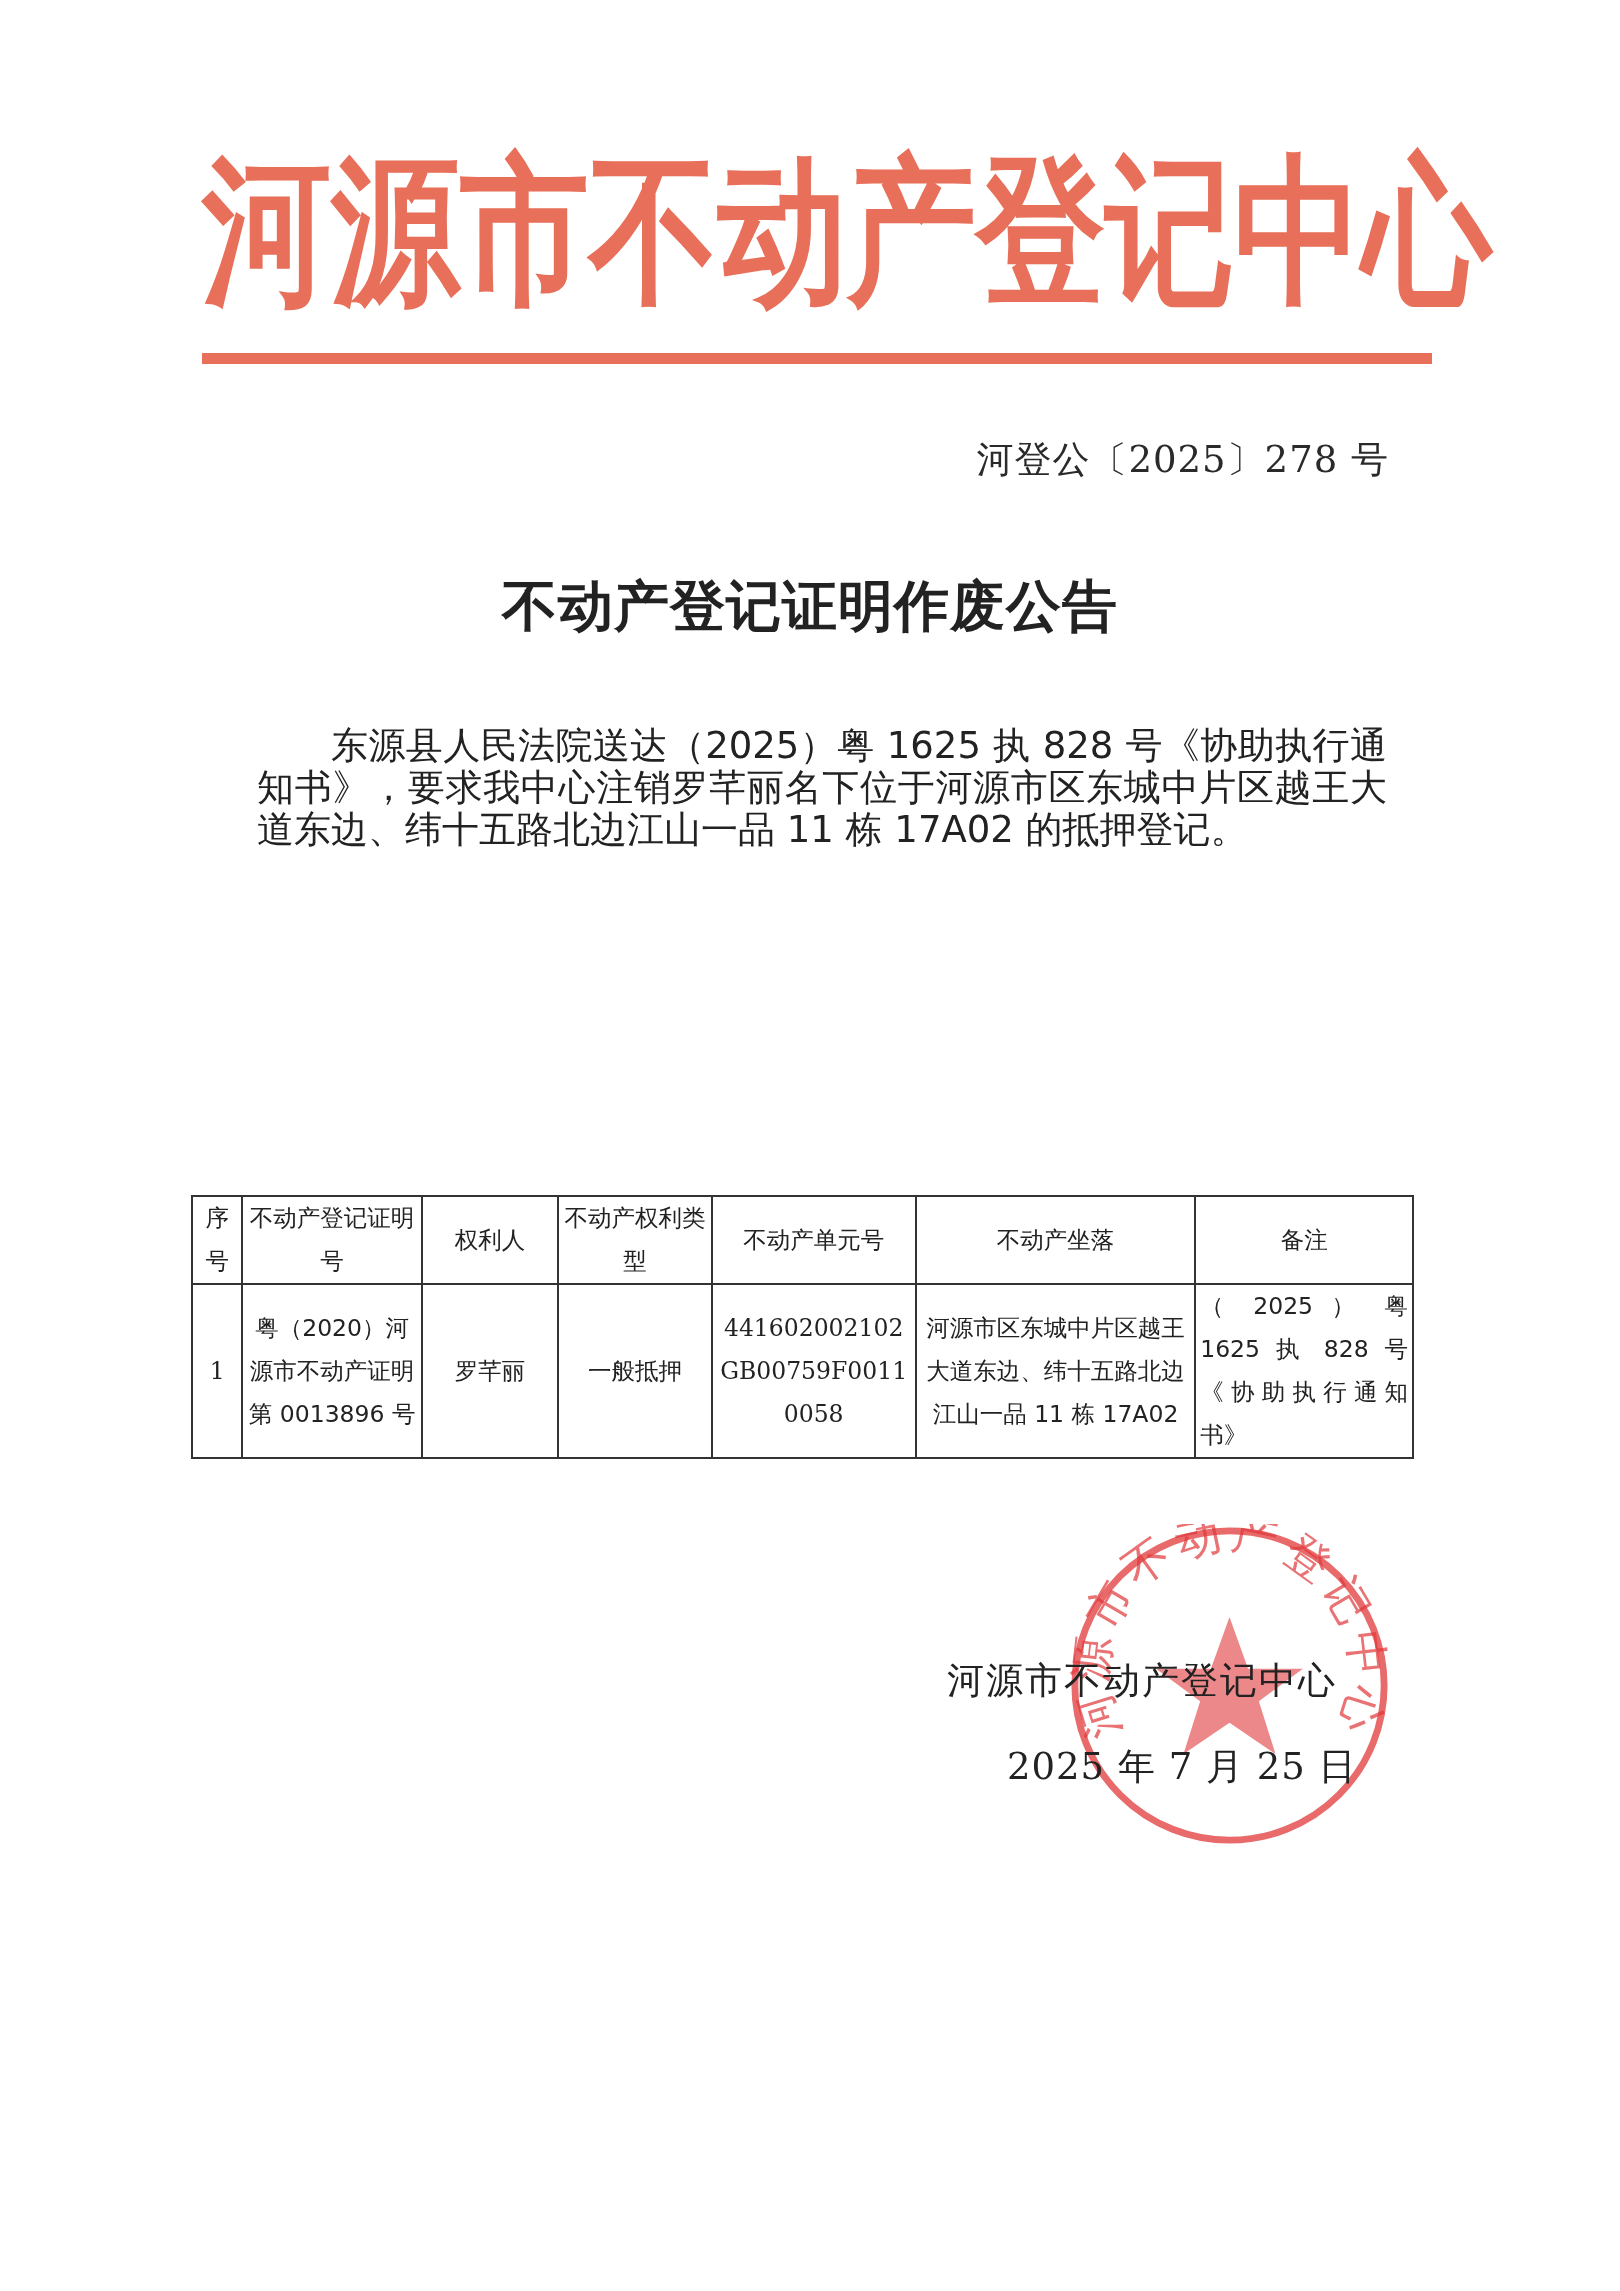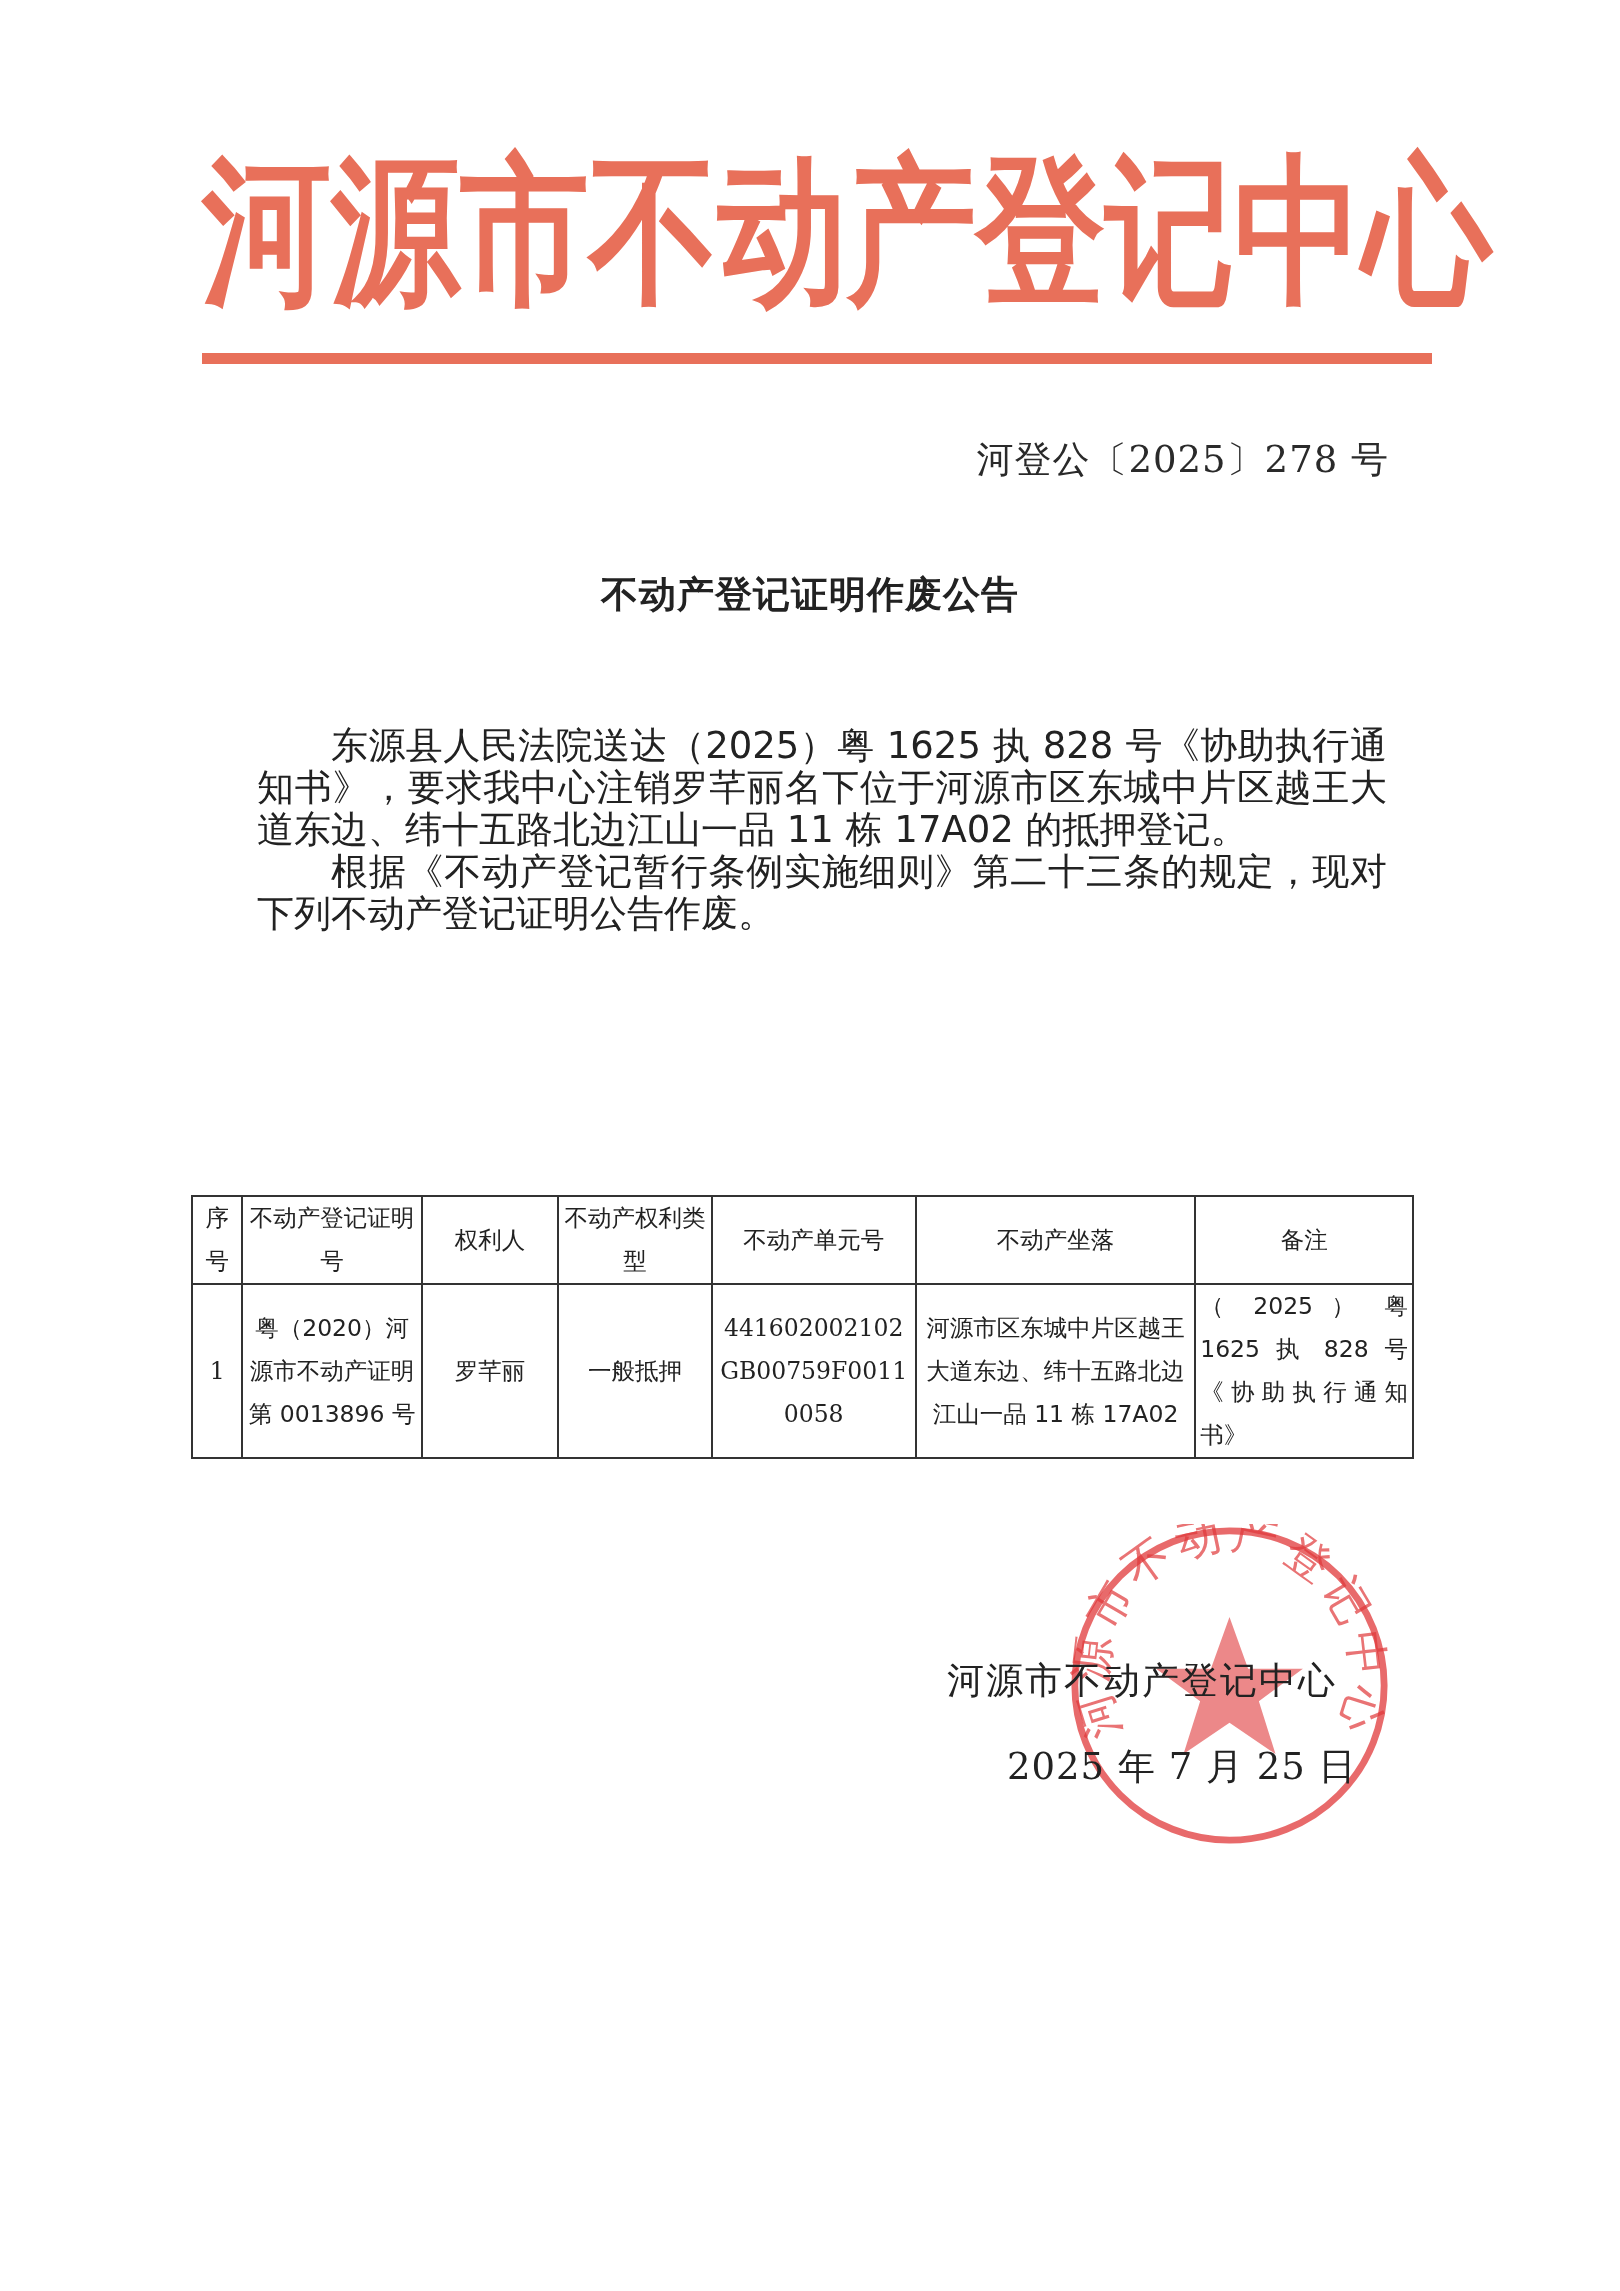--- a/index.html
+++ b/index.html
@@ -10,21 +10,21 @@
               display: flex; justify-content: space-between; align-items: center; }
   .masthead span { font-family: "DejaVu Serif", serif; font-weight: bold; font-size: 129px;
                    color: #e8705a; line-height: 1; transform: scaleY(1.25); display: inline-block;
                    letter-spacing: 0; }
   .rule { position: absolute; left: 202px; top: 353px; width: 1230px; height: 10.8px; background: #e8705a; }
 
   .docno { position: absolute; right: 231px; top: 435px; font-size: 37px; color: #2a2a2a;
            font-family: "DejaVu Serif", serif; letter-spacing: 1px; }
 
   .title { position: absolute; left: 0; width: 1620px; top: 570px; text-align: center;
-           font-size: 37px; font-weight: bold; color: #222; font-family: "DejaVu Serif", serif; letter-spacing: 1px; }
+           font-size: 55px; font-weight: bold; color: #222; font-family: "DejaVu Serif", serif; letter-spacing: 1px; }
 
   .body { position: absolute; left: 257px; width: 1130px; top: 725px; font-size: 37px;
           line-height: 42px; color: #222; font-family: "DejaVu Sans", sans-serif; text-align: justify; }
   .body p { margin: 0; text-indent: 2em; }
 
   table.ann { position: absolute; left: 191px; top: 1195px; width: 1223px; border-collapse: collapse;
               font-family: "DejaVu Sans", sans-serif; font-size: 23.5px; color: #222; border-radius: 28px; }
   table.ann td, table.ann th { border: 2px solid #333; text-align: center; vertical-align: middle;
                                font-weight: normal; line-height: 43px; padding: 0 3.9px; }
   table.ann thead th { height: 84px; }
@@ -56,21 +56,20 @@
   <span>心</span>
 </div>
 <div class="rule"></div>
 
 <div class="docno">河登公〔2025〕278 号</div>
 
 <div class="title">不动产登记证明作废公告</div>
 
 <div class="body">
   <p>东源县人民法院送达（2025）粤 1625 执 828 号《协助执行通知书》，要求我中心注销罗芊丽名下位于河源市区东城中片区越王大道东边、纬十五路北边江山一品 11 栋 17A02 的抵押登记。</p>
-  <p>根据《不动产登记暂行条例实施细则》第二十三条的规定，现对下列不动产登记证明公告作废。</p>
 </div>
 
 <table class="ann">
   <thead>
     <tr>
       <th class="c1">序号</th>
       <th class="c2">不动产登记证明号</th>
       <th class="c3">权利人</th>
       <th class="c4">不动产权利类型</th>
       <th class="c5">不动产单元号</th>

